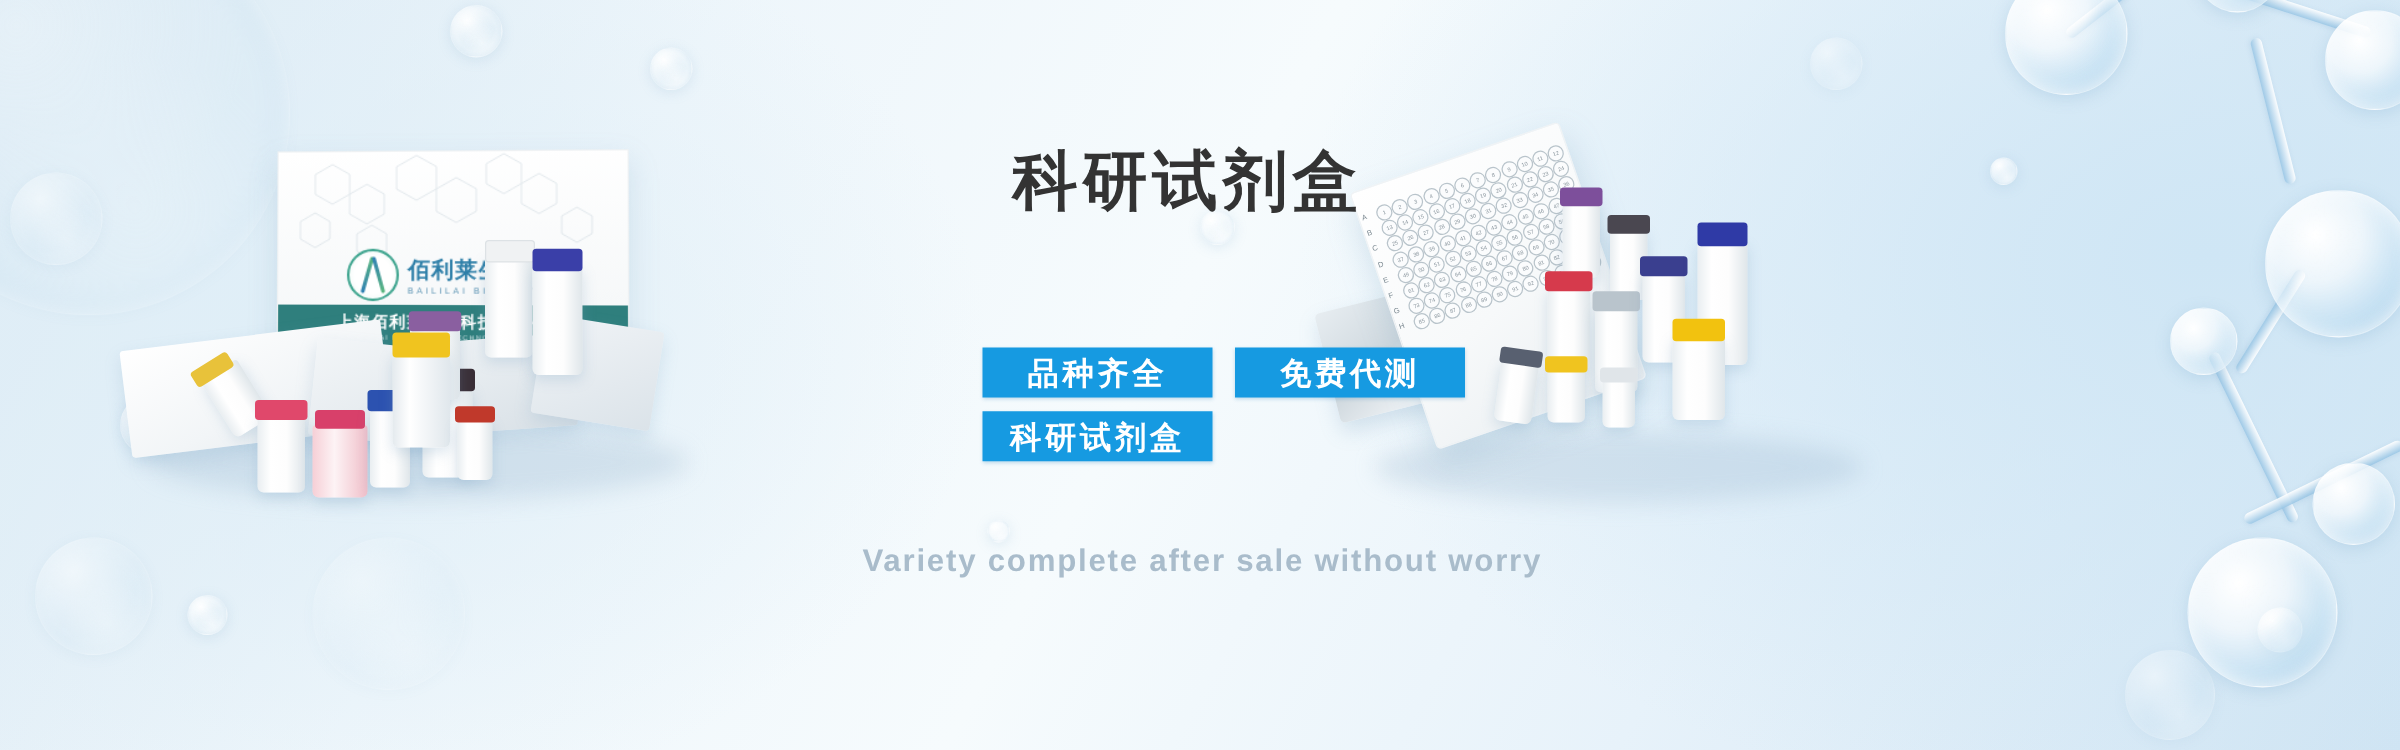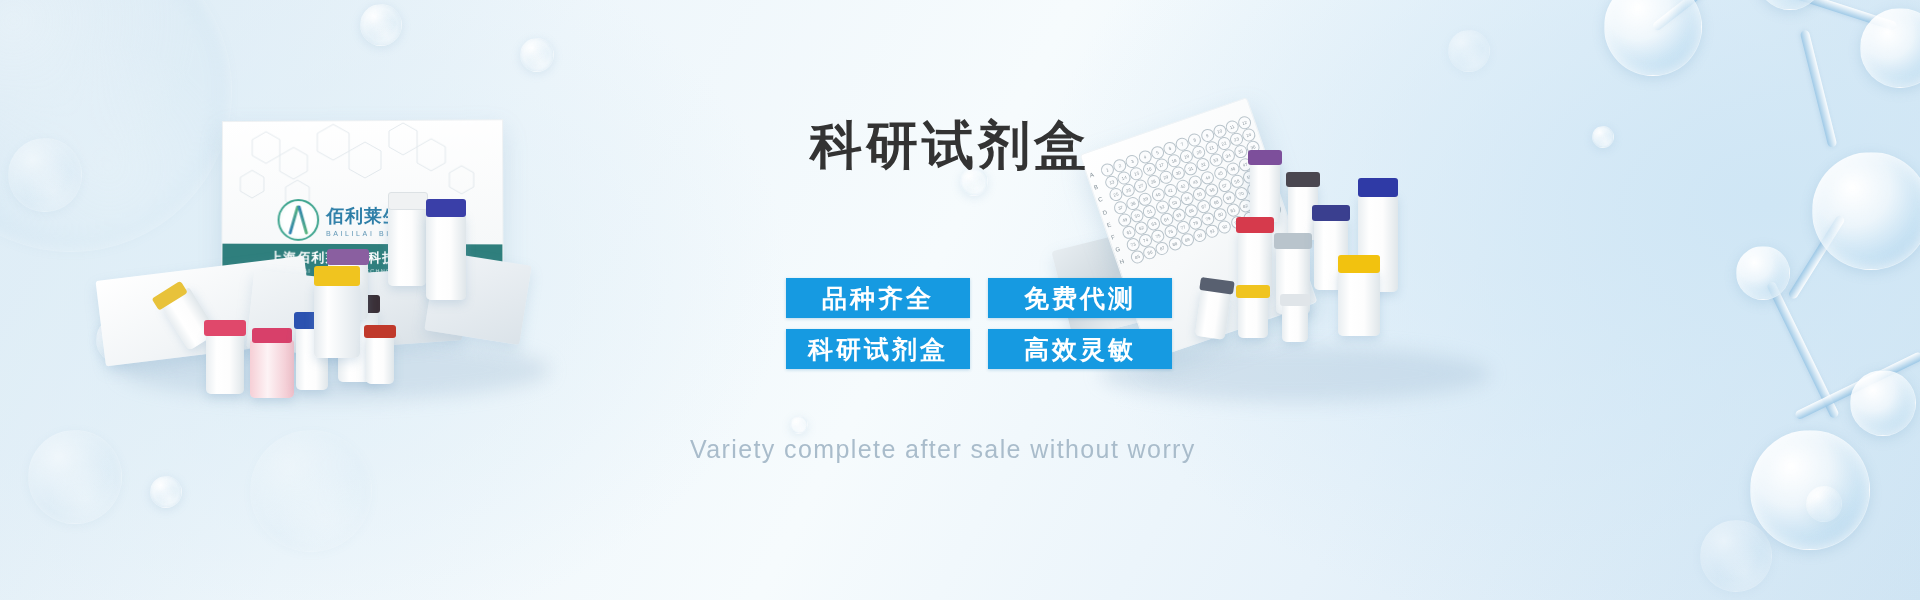--- a/index.html
+++ b/index.html
@@ -58,21 +58,21 @@
   .badge{
     width:184px;height:40px;background:#169ae1;color:#ffffff;
     display:flex;align-items:center;justify-content:center;
     font-size:25px;font-weight:700;letter-spacing:3px;
     font-family:"DejaVu Sans","Liberation Sans",sans-serif;
     box-shadow:0 1px 3px rgba(20,120,180,.25);
   }
   .tagline{
     position:absolute;left:690px;top:432px;
     font-size:25px;line-height:34px;letter-spacing:1.4px;
-    color:#a9bccb;white-space:nowrap;font-weight:400;
+    color:#a9bccb;white-space:nowrap;font-weight:700;
   }
   .tagline div{display:block;}
 
   
   .left-group{position:absolute;left:100px;top:120px;width:520px;height:300px;}
   .kit-box{
     position:absolute;left:120px;top:0px;width:280px;height:175px;
     background:linear-gradient(178deg,#ffffff 0%,#f6f8f9 72%,#eceff1 100%);
     box-shadow:0 10px 22px rgba(120,160,190,.22);
     transform:perspective(700px) rotateY(-3deg) rotateX(1deg);
@@ -386,21 +386,20 @@
   <div class="copy">
     <div class="title">科研试剂盒</div>
 
     <div class="badges">
       <div class="badge-row">
         <div class="badge">品种齐全</div>
         <div class="badge">免费代测</div>
       </div>
       <div class="badge-row">
         <div class="badge">科研试剂盒</div>
-        <div class="badge">高效灵敏</div>
       </div>
     </div>
 
     <div class="tagline">
       <div>Variety complete after sale without worry</div>
     </div>
   </div>
 
 </div>
 

